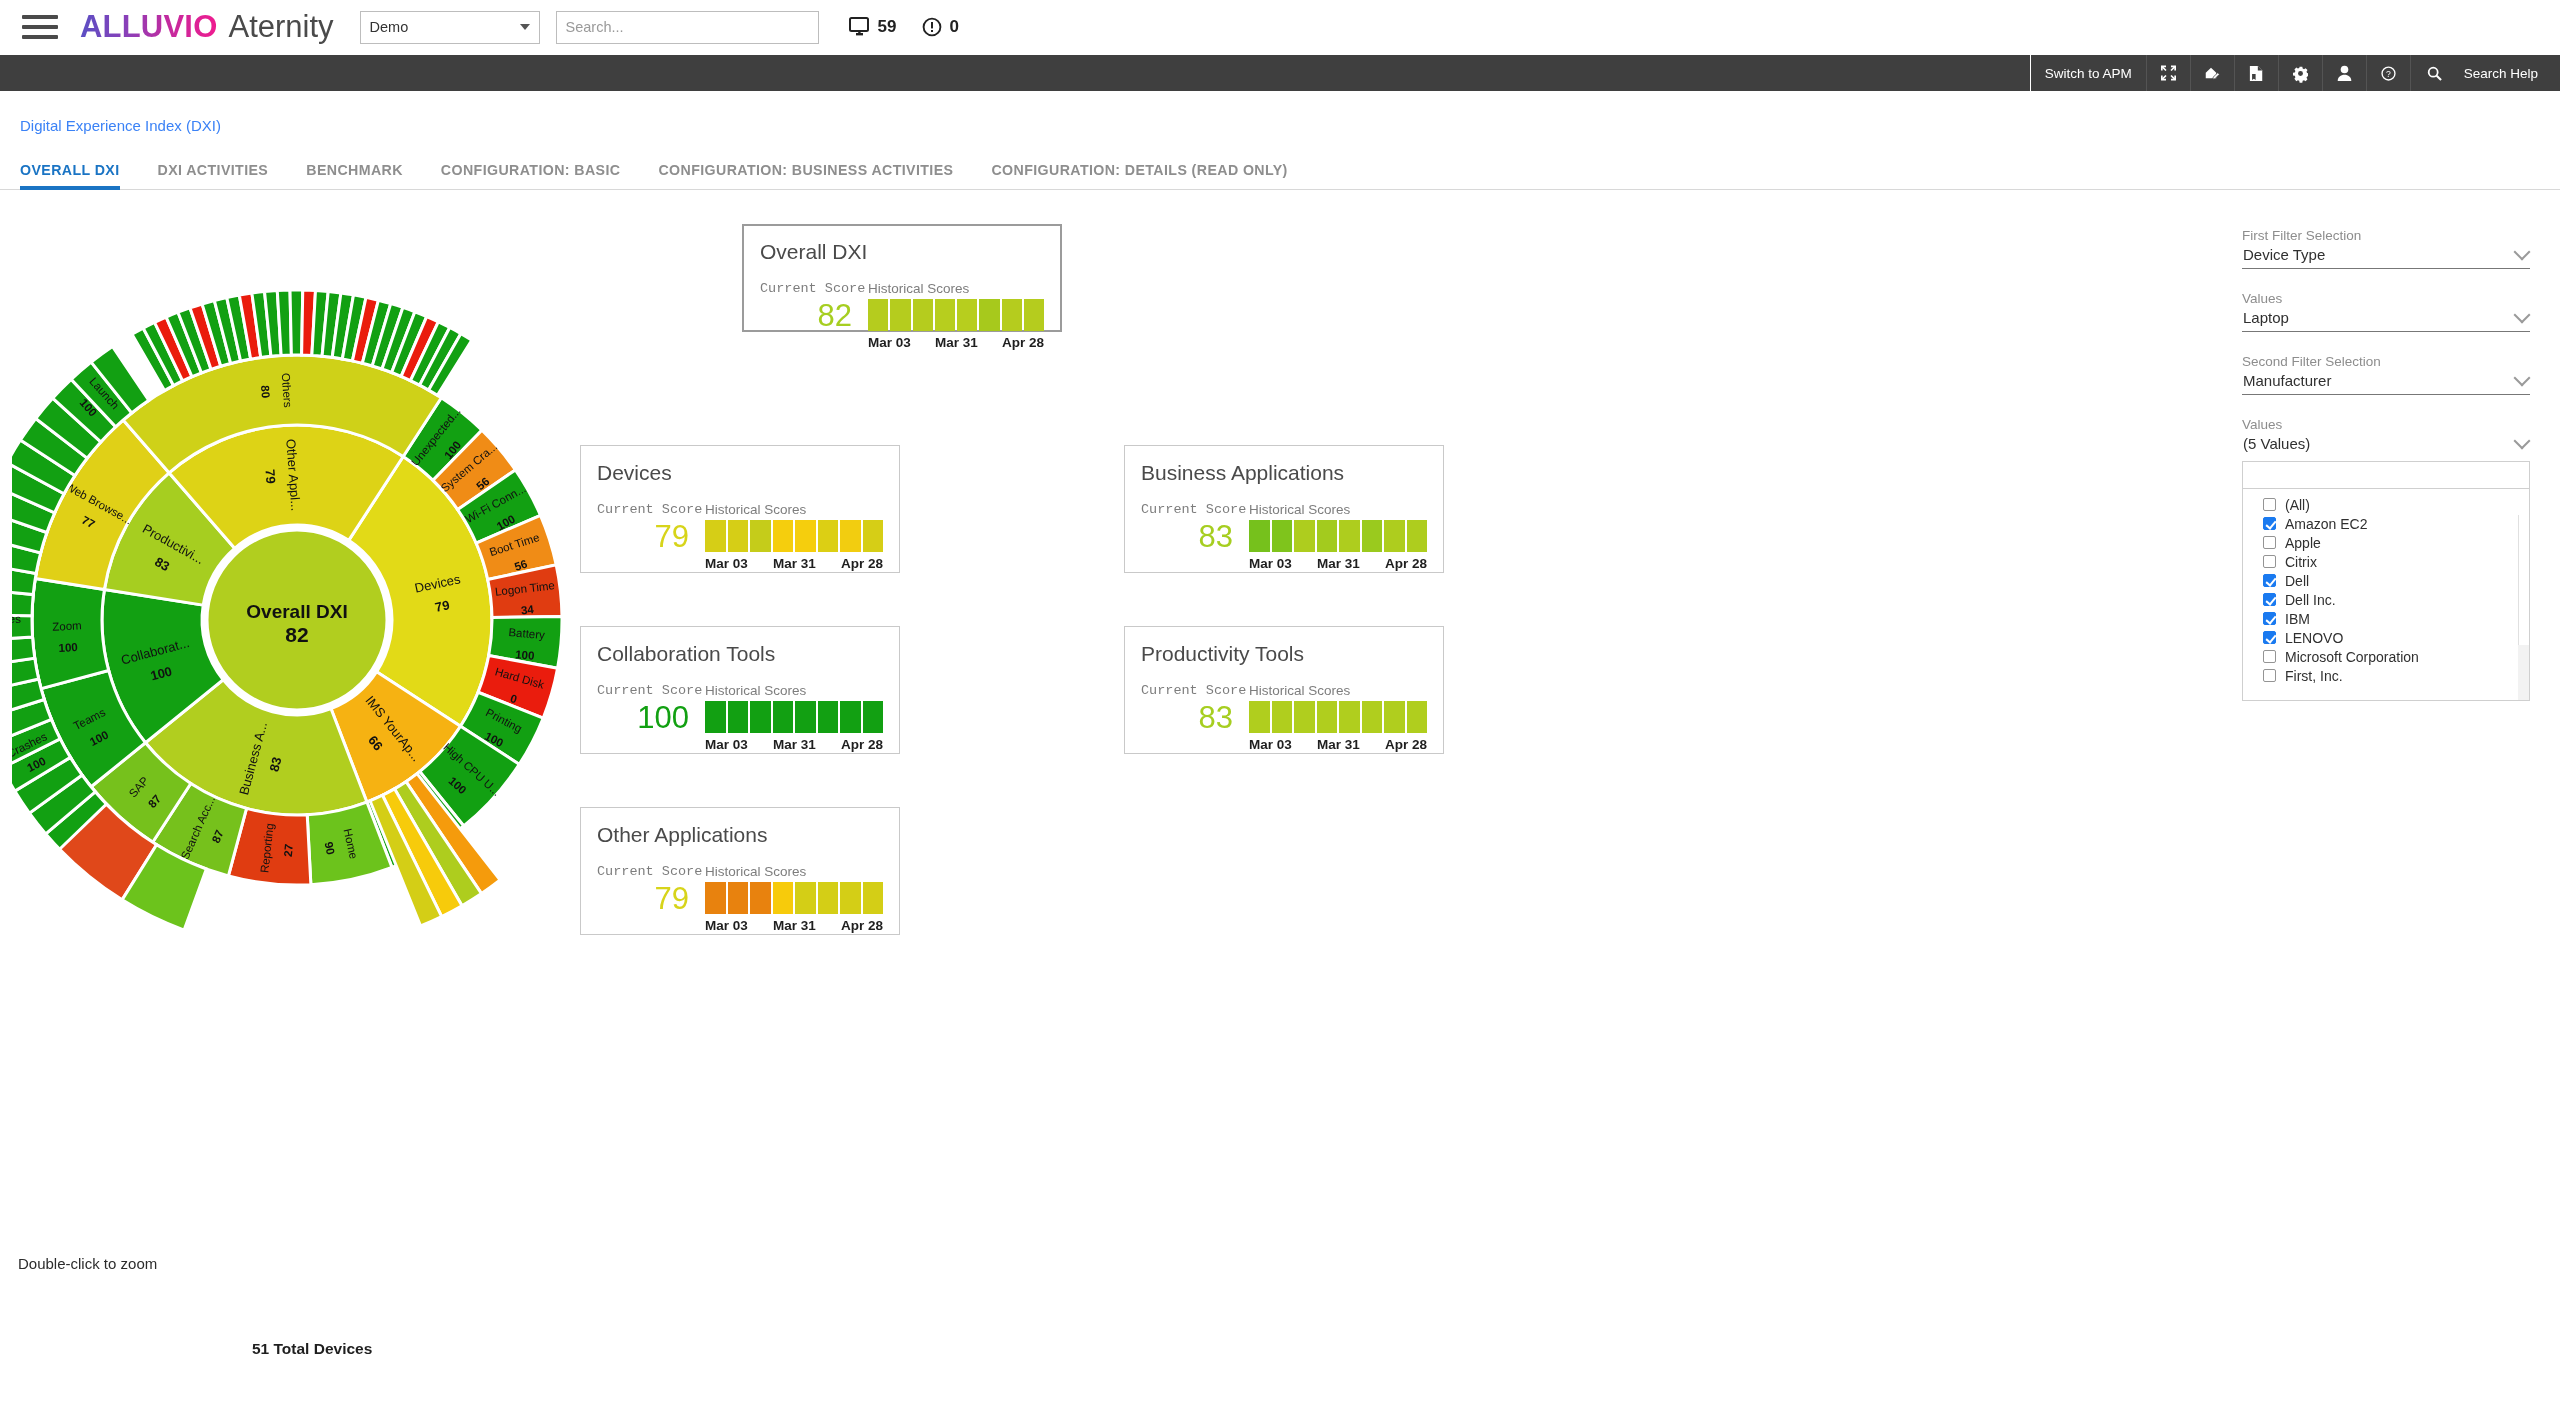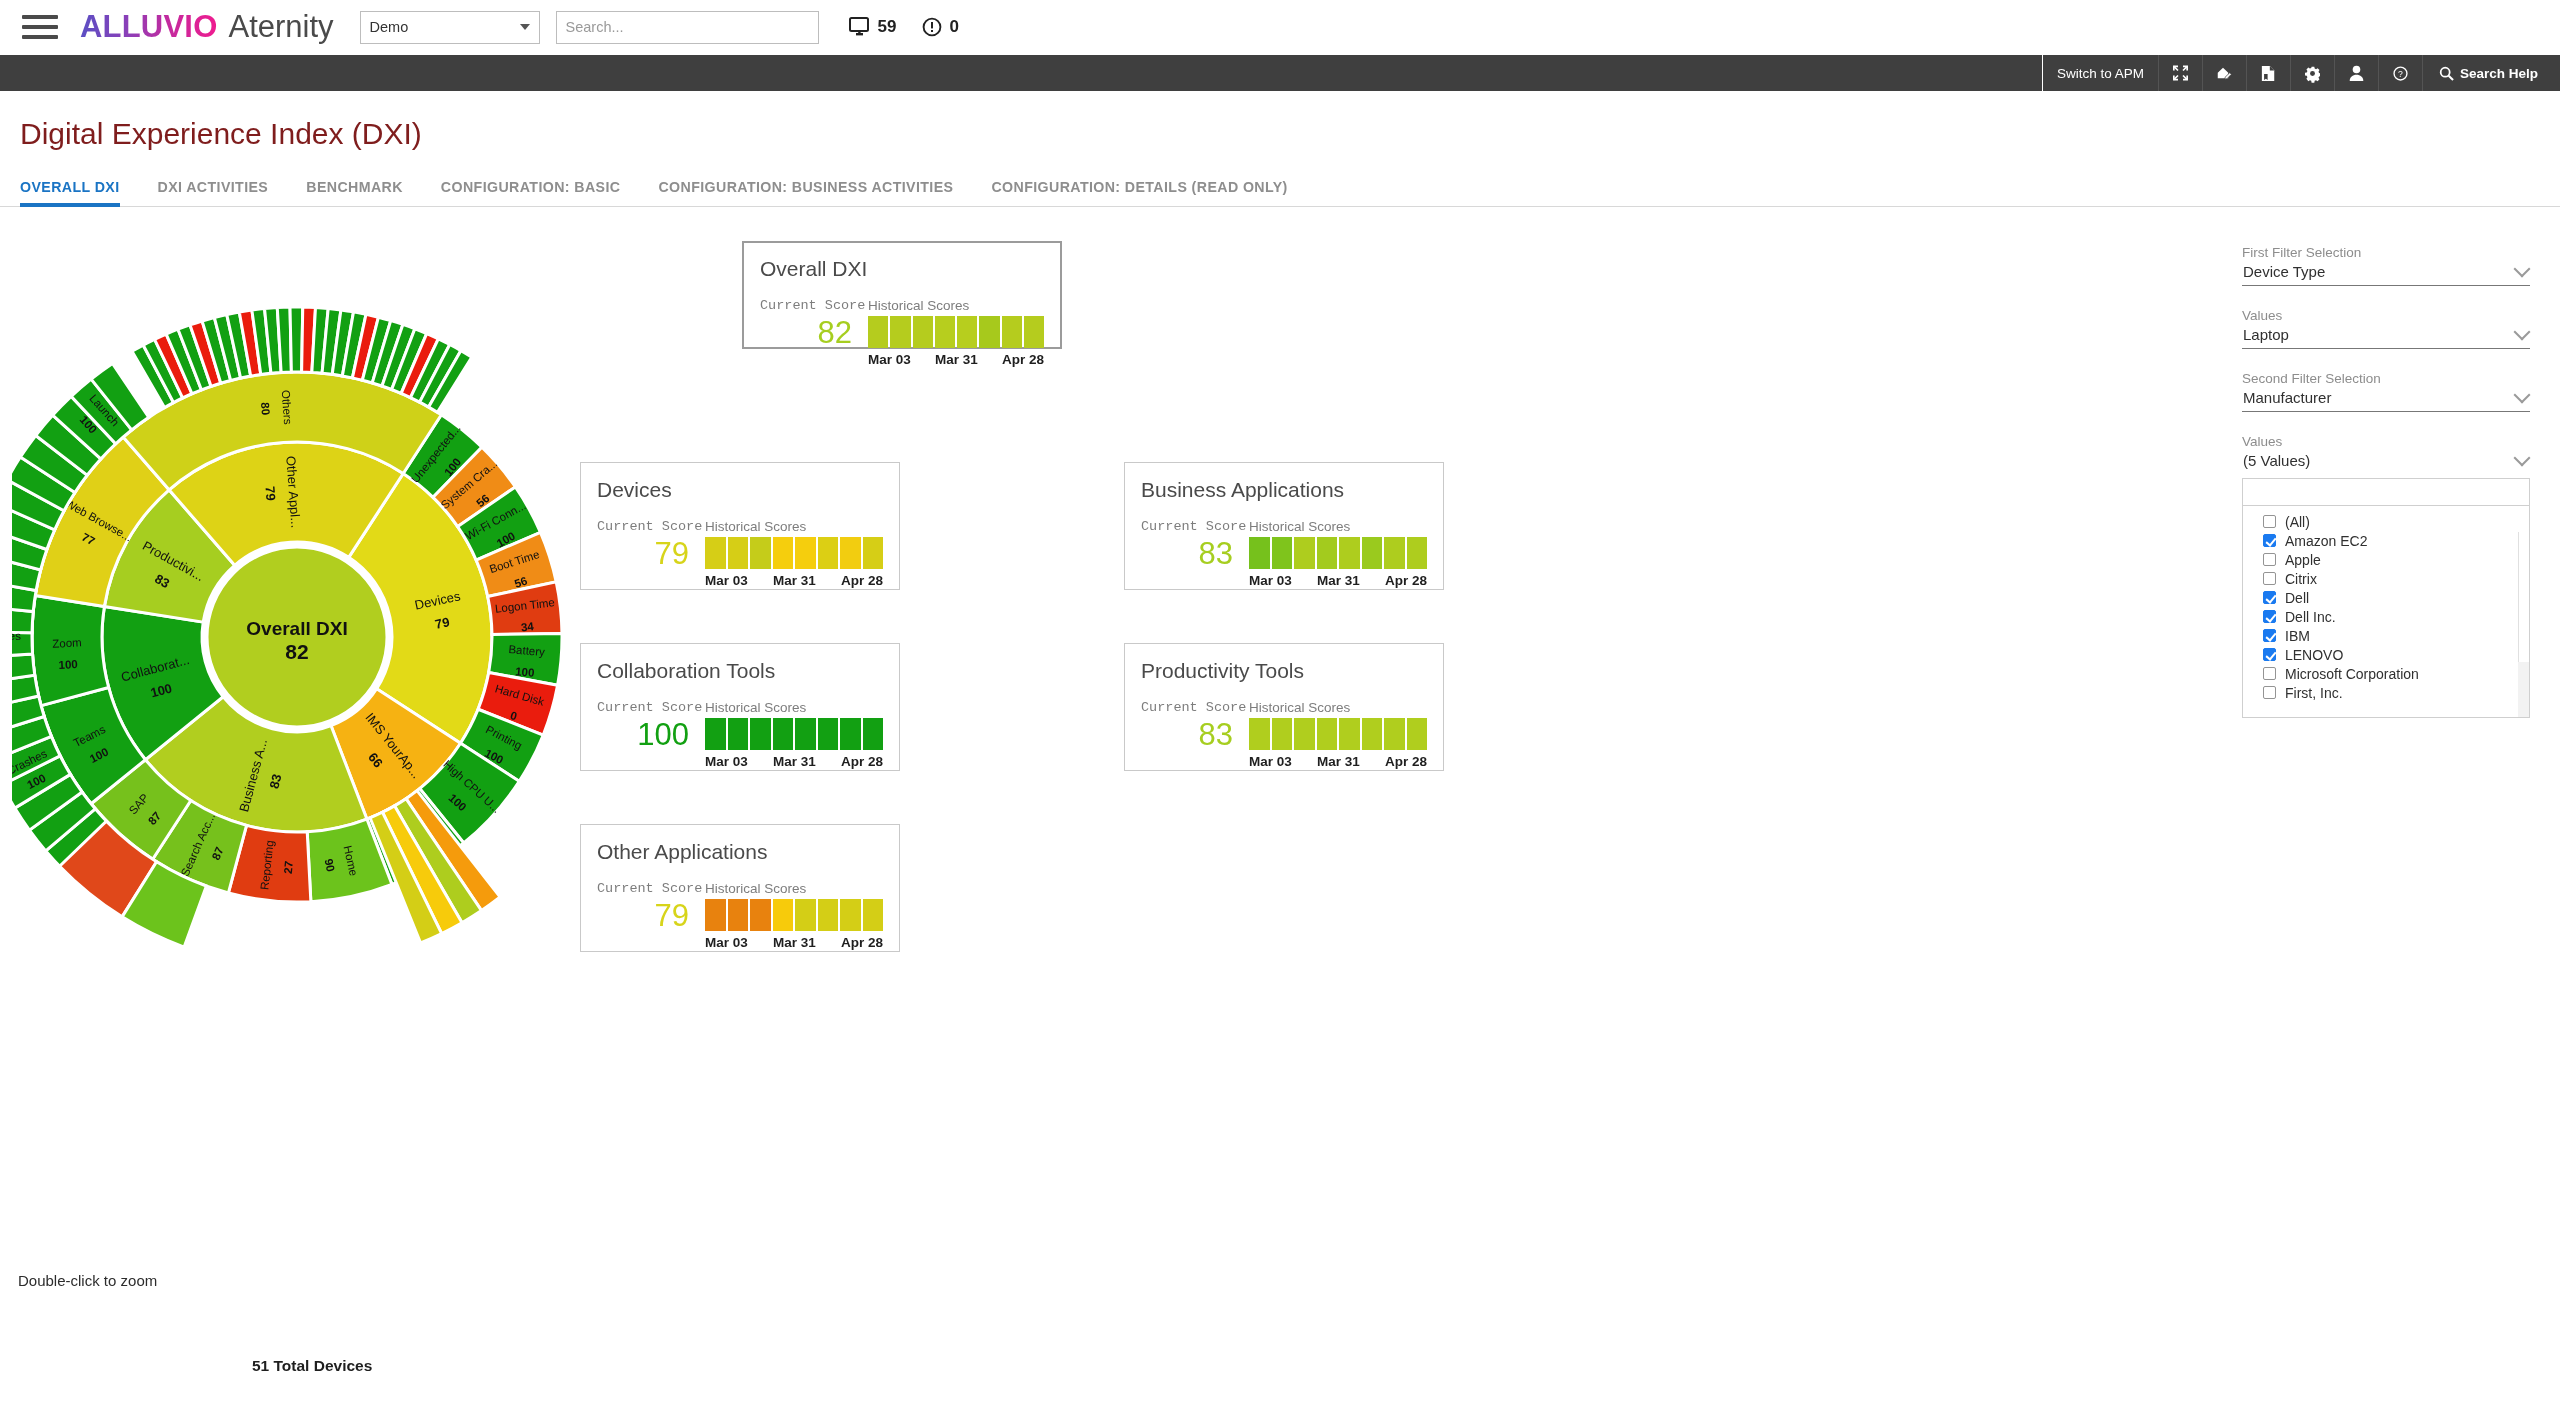--- a/index.html
+++ b/index.html
@@ -47,26 +47,26 @@
   
   .darkbar {
     height: 36px; width: 100%; background: #3f3f3f;
     display: flex; align-items: stretch; justify-content: flex-end;
     color: #fff; font-size: 13.5px;
   }
   .db-item { display: flex; align-items: center; padding: 0 14px;
              border-left: 1px solid #545454; cursor: pointer; }
   .db-item.first { border-left: 1px solid #ffffff; }
   .db-icon { width: 44px; justify-content: center; }
-  .db-help { padding: 0 22px 0 16px; gap: 6px; font-weight: bold; }
+  .db-help { padding: 0 22px 0 16px; gap: 22px; font-weight: normal; }
   .db-item svg { display: block; }
 
   
   .page-head { padding: 26px 0 0 20px; }
-  .page-title { font-size: 30px; color: #7f1d1d; font-weight: 400; }
+  .page-title { font-size: 15px; color: #3b82f6; font-weight: 400; }
 
   .tabs { display: flex; align-items: flex-end; margin-top: 28px;
           border-bottom: 1px solid #d8d8d8; padding-left: 20px; }
   .tab { font-size: 14.2px; letter-spacing: .4px; color: #8e8e8e;
          padding: 0 19px 11px 19px; cursor: pointer; font-weight: 600;
          position: relative; white-space: nowrap; }
   .tab:first-child { padding-left: 0; }
   .tab.active { color: #1a74c4; }
   .tab.active:after { content:""; position:absolute; left:0; right:19px;
                       bottom:-1px; height:4px; background:#1a74c4; }

